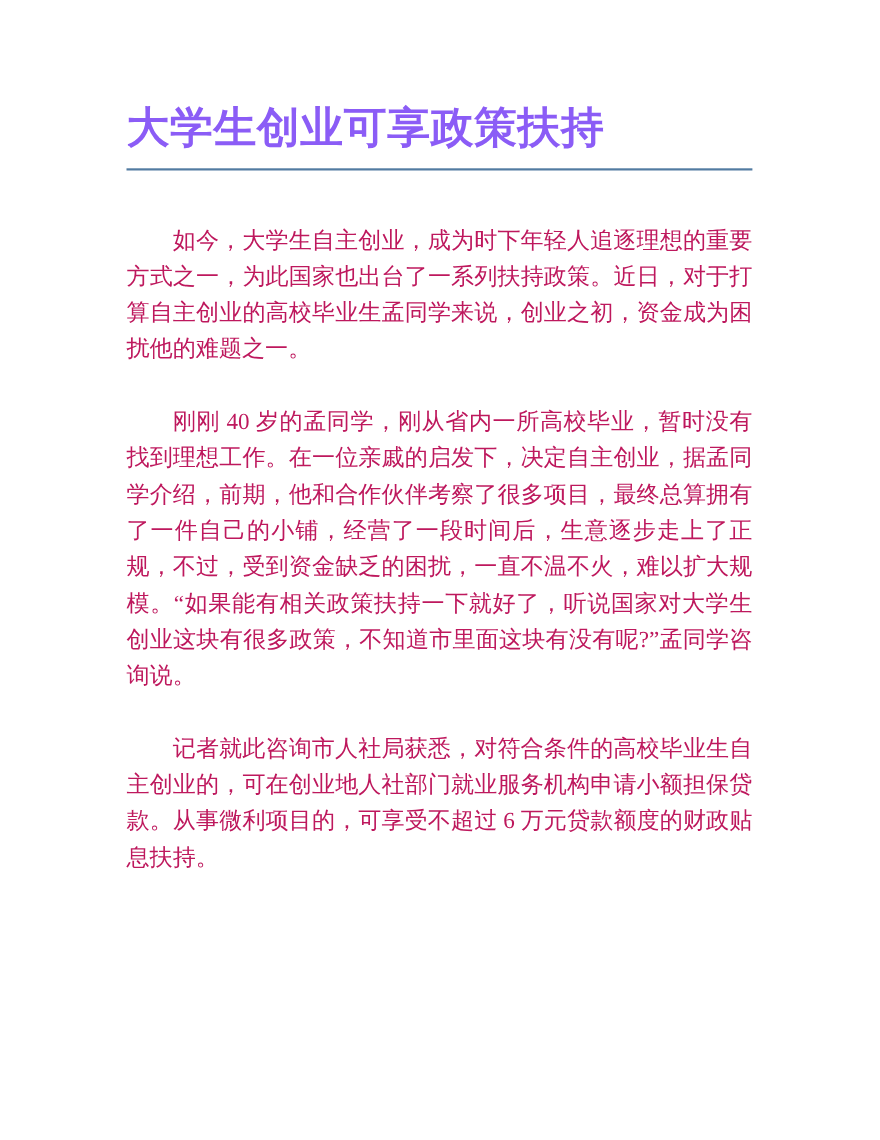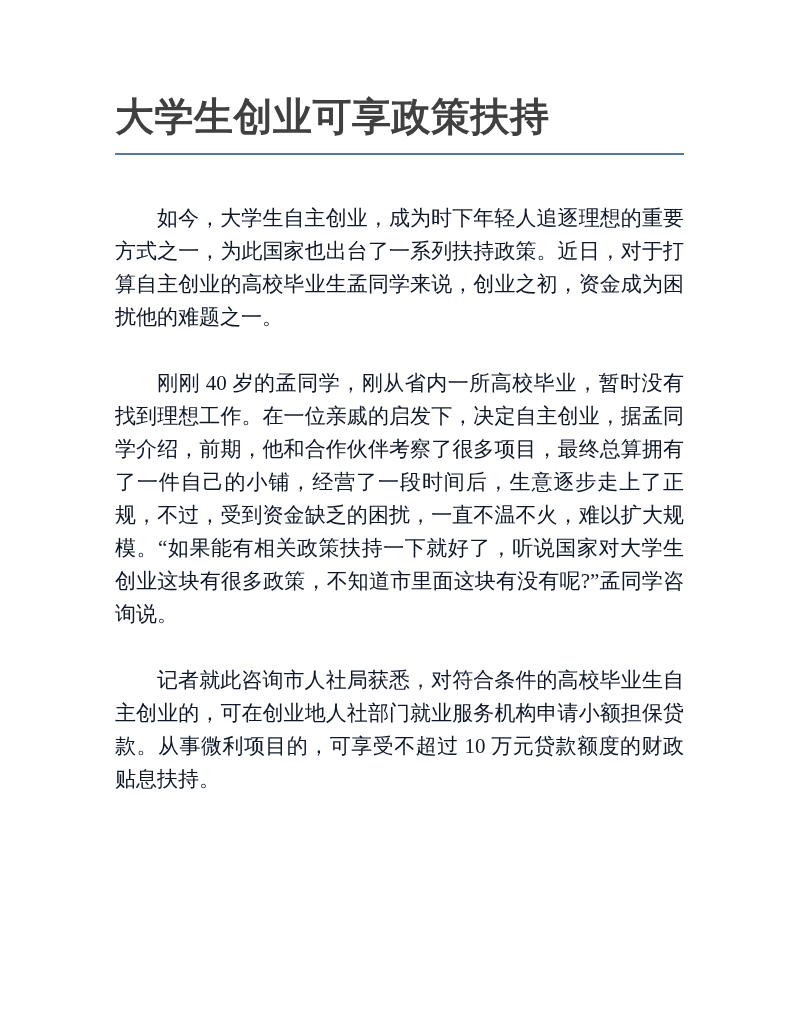--- a/index.html
+++ b/index.html
@@ -19,49 +19,49 @@
     height: 1036px;
     padding: 0 116px 0 115px;
     background: #ffffff;
   }
   .title {
     margin: 97px 0 0 0;
     font-family: "Liberation Sans", "DejaVu Sans", sans-serif;
     font-weight: 600;
     font-size: 39px;
     line-height: 40px;
-    color: #404040;
+    color: #8b5cf6;
     letter-spacing: 0.5px;
     white-space: nowrap;
   }
   .divider {
     margin-top: 16px;
     height: 2px;
     background: #527ba1;
   }
   .article-body {
     margin-top: 47px;
   }
   .article-body p {
     margin: 0 0 33px 0;
     font-size: 21px;
     line-height: 33px;
-    color: #0f172a;
+    color: #be185d;
     text-align: justify;
     text-justify: inter-ideograph;
     text-indent: 2em;
     word-break: break-all;
   }
 </style>
 </head>
 <body>
 
 <div class="page">
   <h1 class="title">大学生创业可享政策扶持</h1>
 
   <div class="divider"></div>
 
   <div class="article-body">
     <p>如今，大学生自主创业，成为时下年轻人追逐理想的重要方式之一，为此国家也出台了一系列扶持政策。近日，对于打算自主创业的高校毕业生孟同学来说，创业之初，资金成为困扰他的难题之一。</p>
     <p>刚刚 40 岁的孟同学，刚从省内一所高校毕业，暂时没有找到理想工作。在一位亲戚的启发下，决定自主创业，据孟同学介绍，前期，他和合作伙伴考察了很多项目，最终总算拥有了一件自己的小铺，经营了一段时间后，生意逐步走上了正规，不过，受到资金缺乏的困扰，一直不温不火，难以扩大规模。“如果能有相关政策扶持一下就好了，听说国家对大学生创业这块有很多政策，不知道市里面这块有没有呢?”孟同学咨询说。</p>
-    <p>记者就此咨询市人社局获悉，对符合条件的高校毕业生自主创业的，可在创业地人社部门就业服务机构申请小额担保贷款。从事微利项目的，可享受不超过 10 万元贷款额度的财政贴息扶持。</p>
+    <p>记者就此咨询市人社局获悉，对符合条件的高校毕业生自主创业的，可在创业地人社部门就业服务机构申请小额担保贷款。从事微利项目的，可享受不超过 6 万元贷款额度的财政贴息扶持。</p>
   </div>
 </div>
 
 </body></html>

